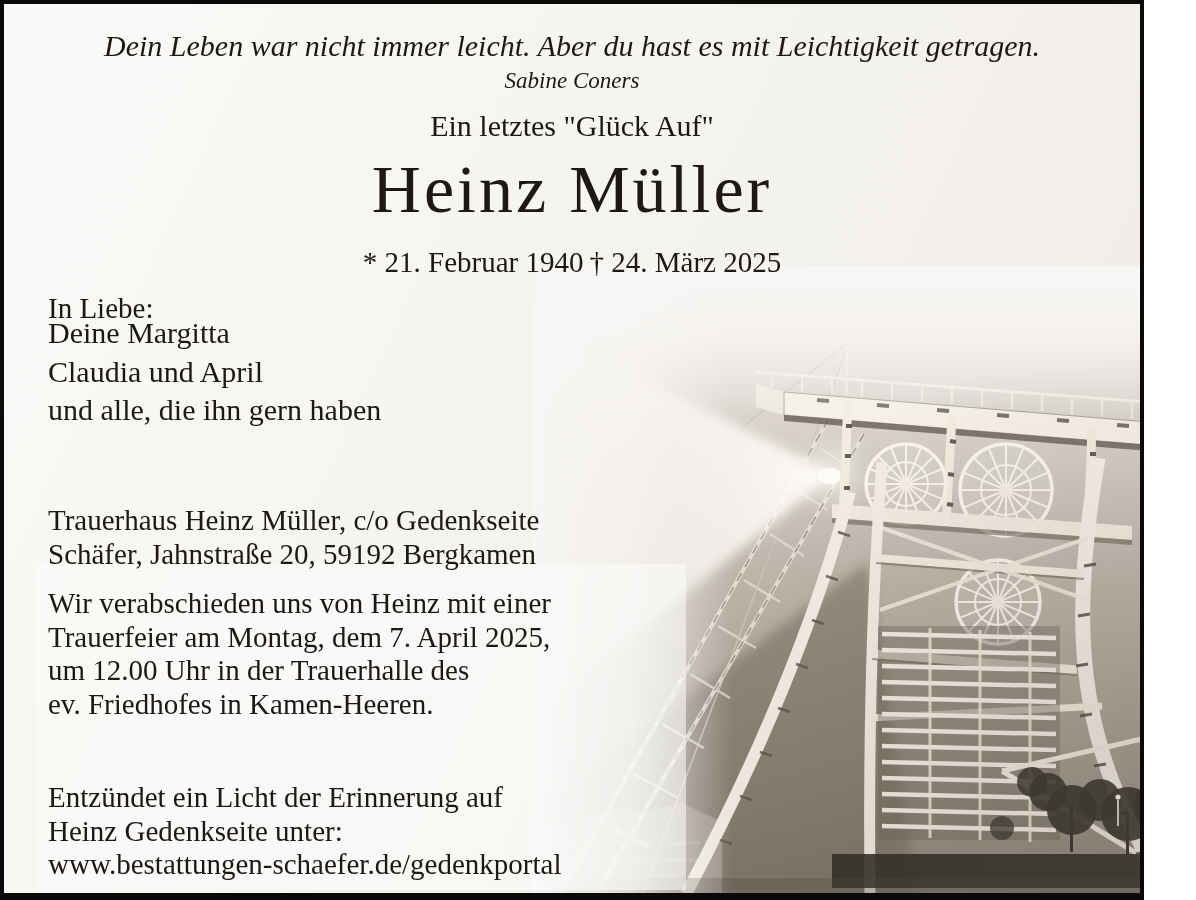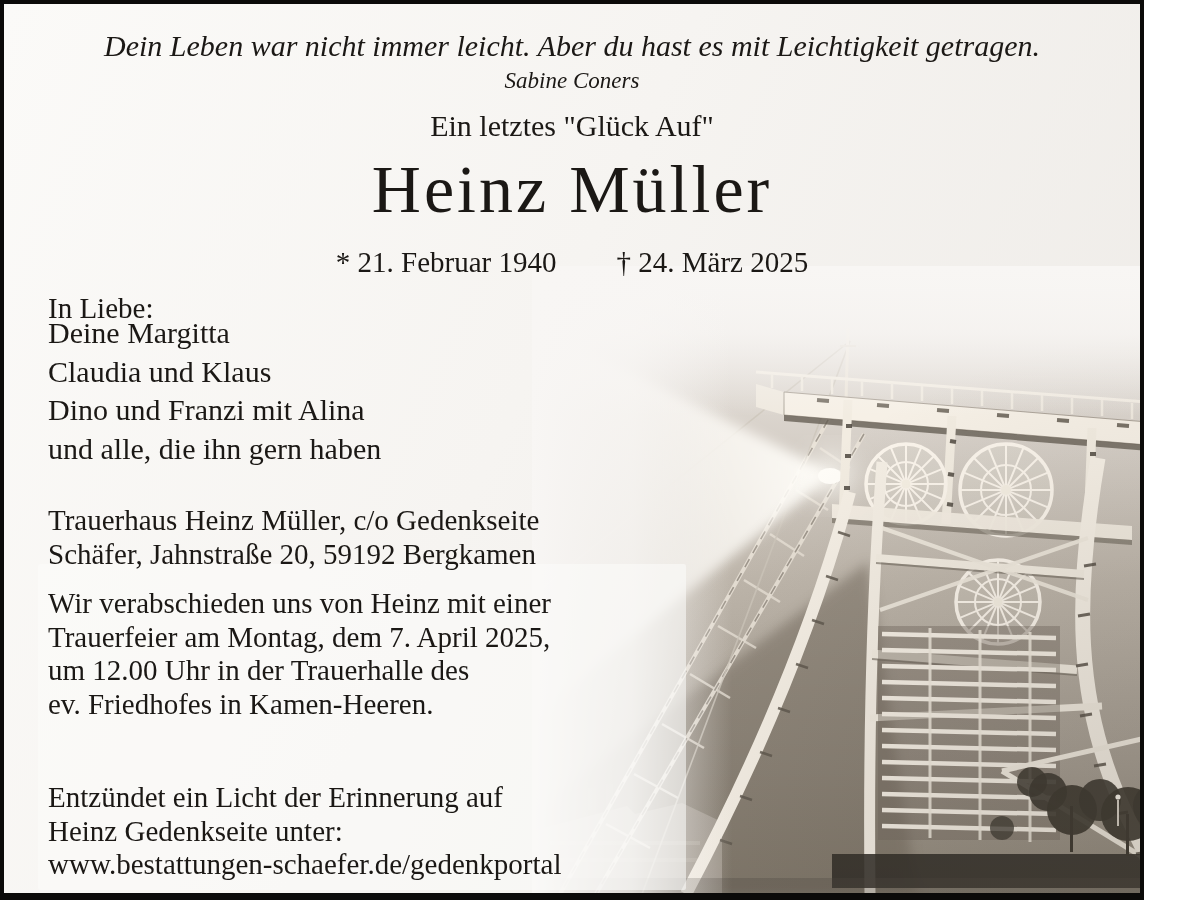--- a/index.html
+++ b/index.html
@@ -16,21 +16,21 @@
   .panel{
     position:absolute;left:34px;top:560px;width:648px;height:326px;
     background:rgba(252,251,249,0.58);border-radius:2px;
   }
   .center-line{position:absolute;left:0;right:0;text-align:center;white-space:nowrap;}
   .quote{top:25px;font-style:italic;font-size:30px;}
   .attr{top:64px;font-style:italic;font-size:23px;}
   .farewell{top:105px;font-size:30px;}
   .name{top:146px;font-size:68px;letter-spacing:3px;font-weight:normal;margin:0;}
   .dates{top:242px;font-size:29px;}
-  .dates span{margin:0 30px;text-align:right;}
+  .dates span{margin:0 3px;text-align:right;}
   .tblock{position:absolute;left:44px;font-size:29px;line-height:33.5px;white-space:nowrap;}
   .mourn-intro{top:288px;}
   .mourners{top:310px;font-size:30px;line-height:38.5px;}
   .address{top:500px;}
   .service{top:583px;}
   .burial{top:729px;}
   .memorial{top:777px;}
 </style>
 </head>
 <body>
@@ -327,22 +327,21 @@
   <div class="center-line attr">Sabine Coners</div>
   <div class="center-line farewell">Ein letztes "Glück Auf"</div>
   <h1 class="center-line name">Heinz Müller</h1>
   <div class="center-line dates">
     <span>* 21. Februar 1940</span><span>† 24. März 2025</span>
   </div>
 
   <div class="tblock mourn-intro">In Liebe:</div>
   <div class="tblock mourners">
     <div>Deine Margitta</div>
-    <div>Claudia und Klaus</div>
-    <div>Dino und Franzi mit Alina</div>
+    <div>Claudia und April</div>
     <div>und alle, die ihn gern haben</div>
   </div>
 
   <div class="tblock address">
     <div>Trauerhaus Heinz Müller, c/o Gedenkseite</div>
     <div>Schäfer, Jahnstraße 20, 59192 Bergkamen</div>
   </div>
 
   <div class="tblock service">
     <div>Wir verabschieden uns von Heinz mit einer</div>

